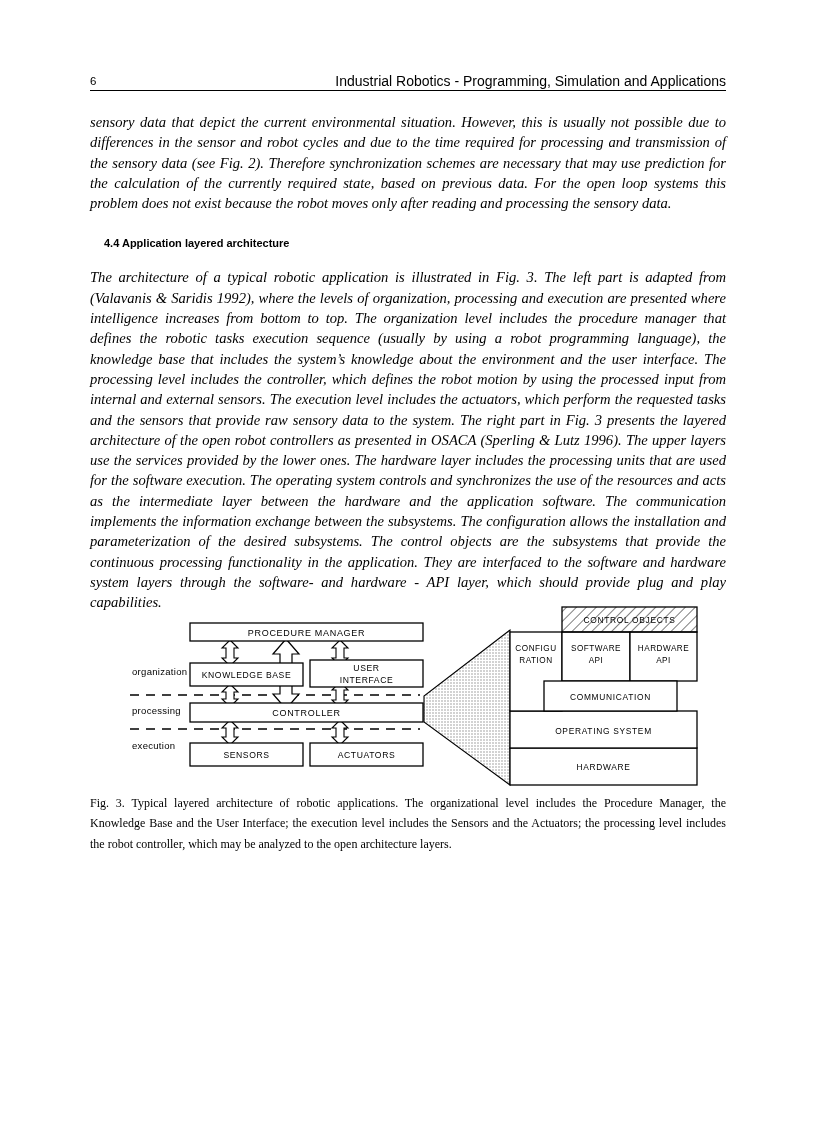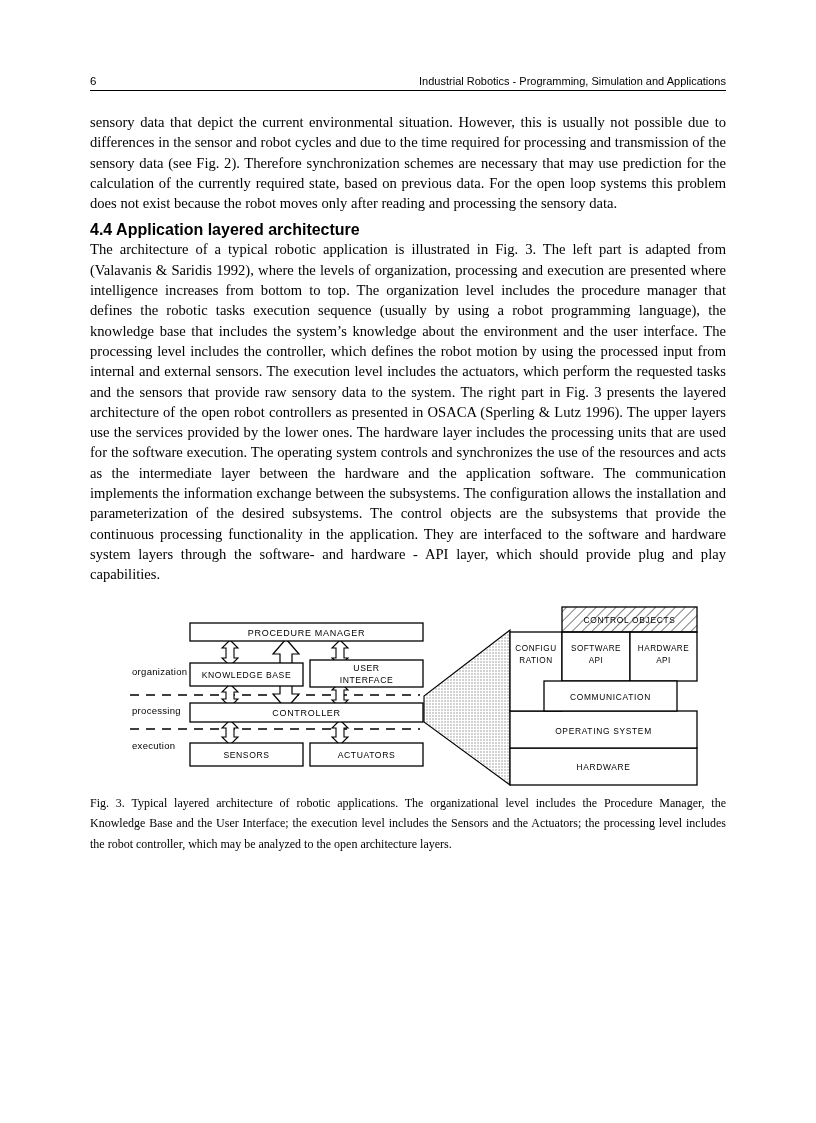--- a/index.html
+++ b/index.html
@@ -36,45 +36,46 @@
     border-bottom: 1.6px solid #000;
     padding-bottom: 2px;
   }
   .header-page-number {
     font-family: "Liberation Sans", sans-serif;
     font-size: 11.5px;
     line-height: 14px;
   }
   .header-title {
     font-family: "Liberation Sans", sans-serif;
-    font-size: 11px;
+    font-size: 14px;
     line-height: 14px;
     text-align: center;
   }
 
   
   .content {
     position: absolute;
     left: 90px;
     top: 112px;
     width: 636px;
   }
   p.body-par {
     margin: 0;
     text-align: justify;
     font-size: 14.6px;
     line-height: 20.3px;
     font-family: "Liberation Serif", serif;
     text-justify: inter-word;
+    font-style: italic;
   }
   h2.sec-head {
-    margin: 0;
+    margin: 14px;
     font-family: "Liberation Sans", sans-serif;
     font-weight: bold;
-    font-size: 16px;
+    font-size: 11px;
     line-height: 19px;
   }
   h3.sub-head {
     margin: 0;
     font-family: "Liberation Sans", sans-serif;
     font-weight: bold;
     font-size: 12.2px;
     line-height: 18px;
   }
   .gap-small { height: 7px; }

